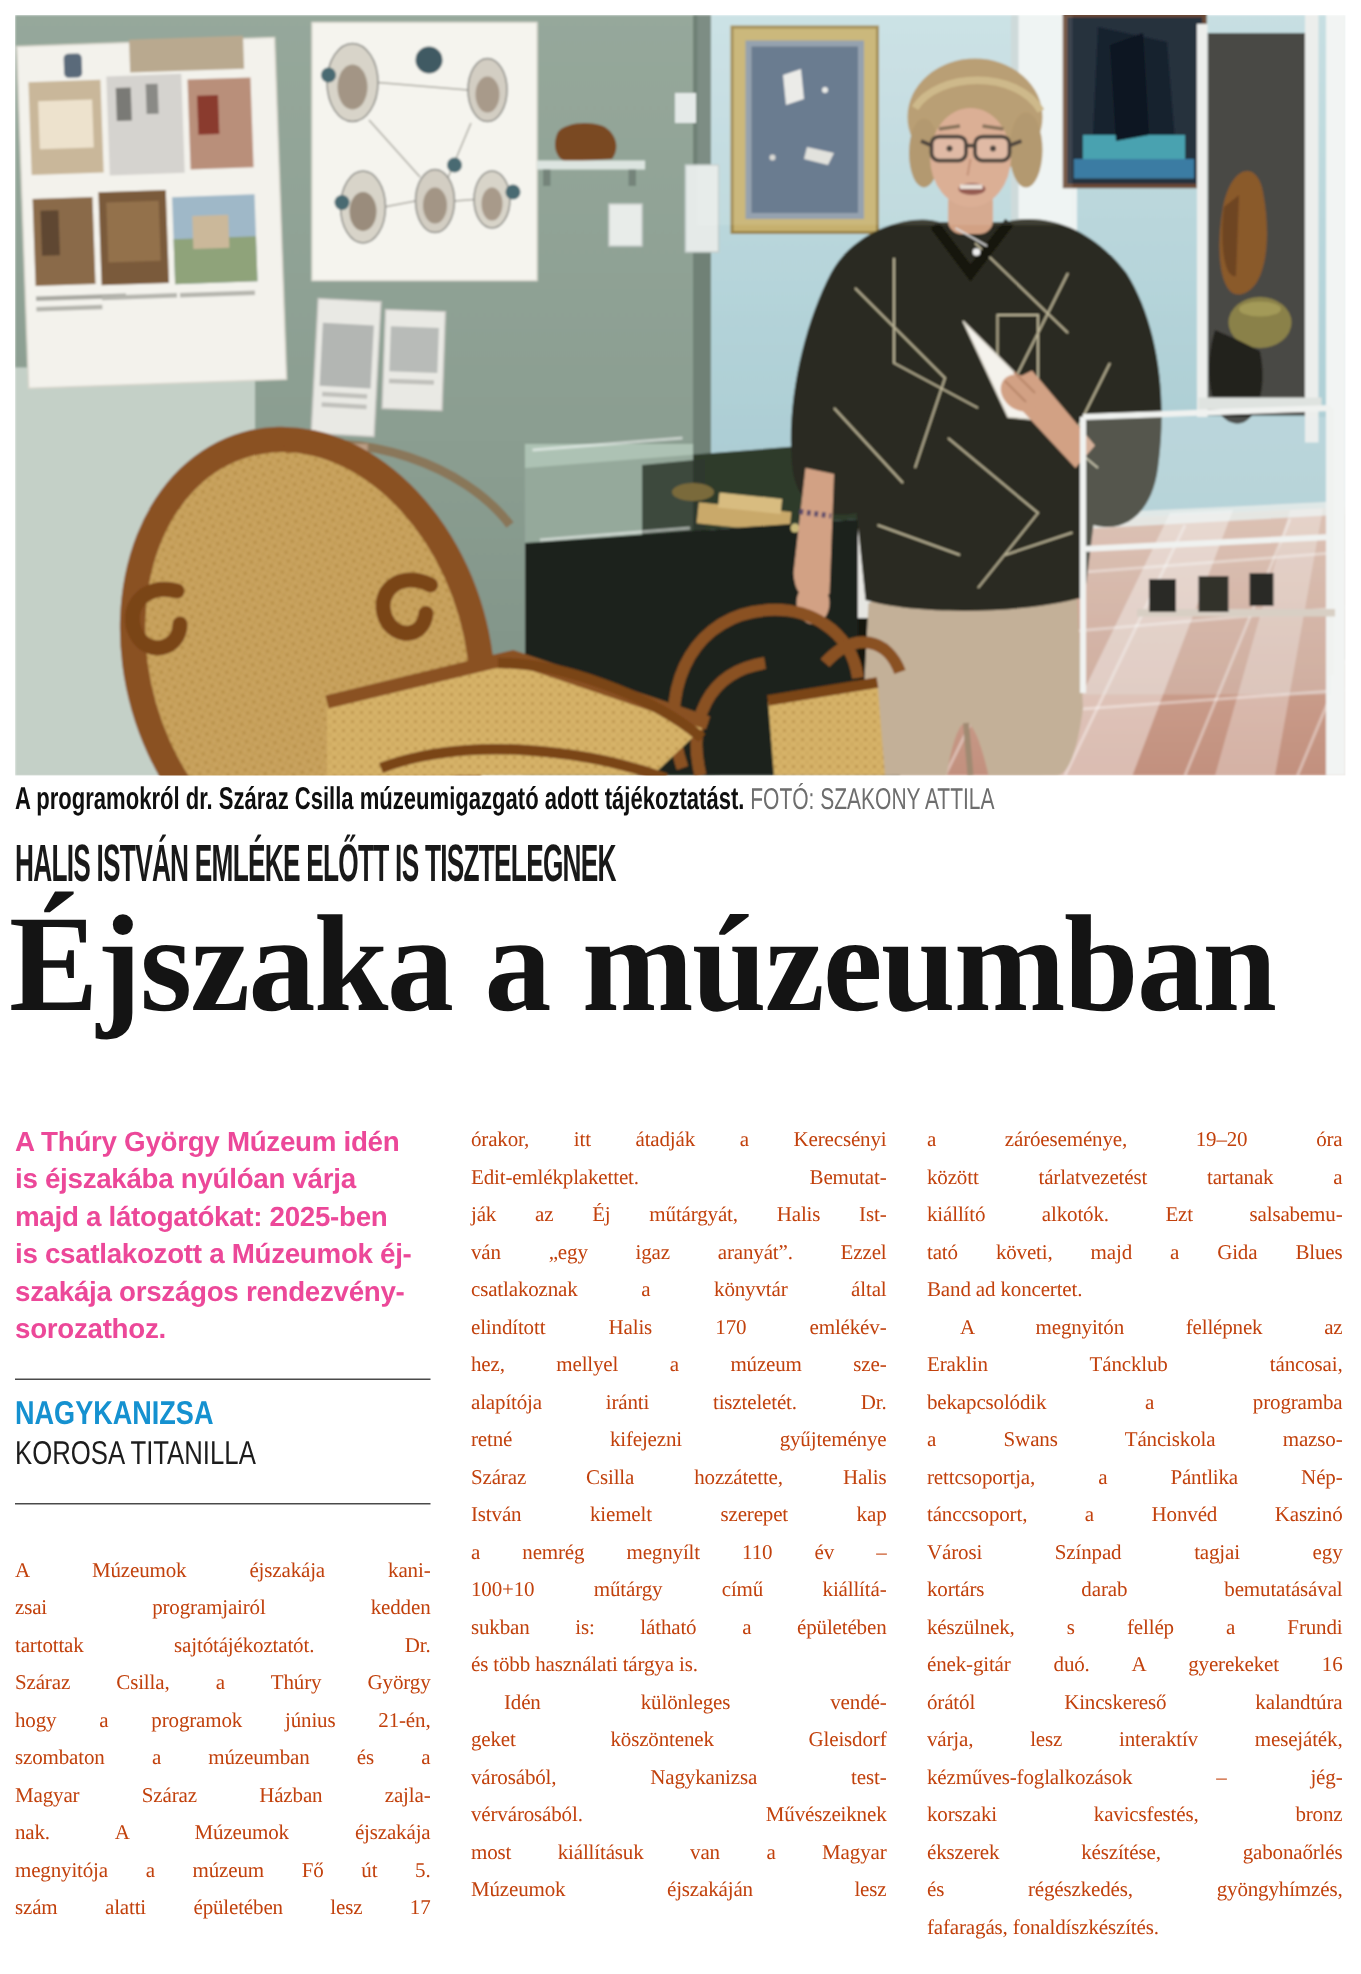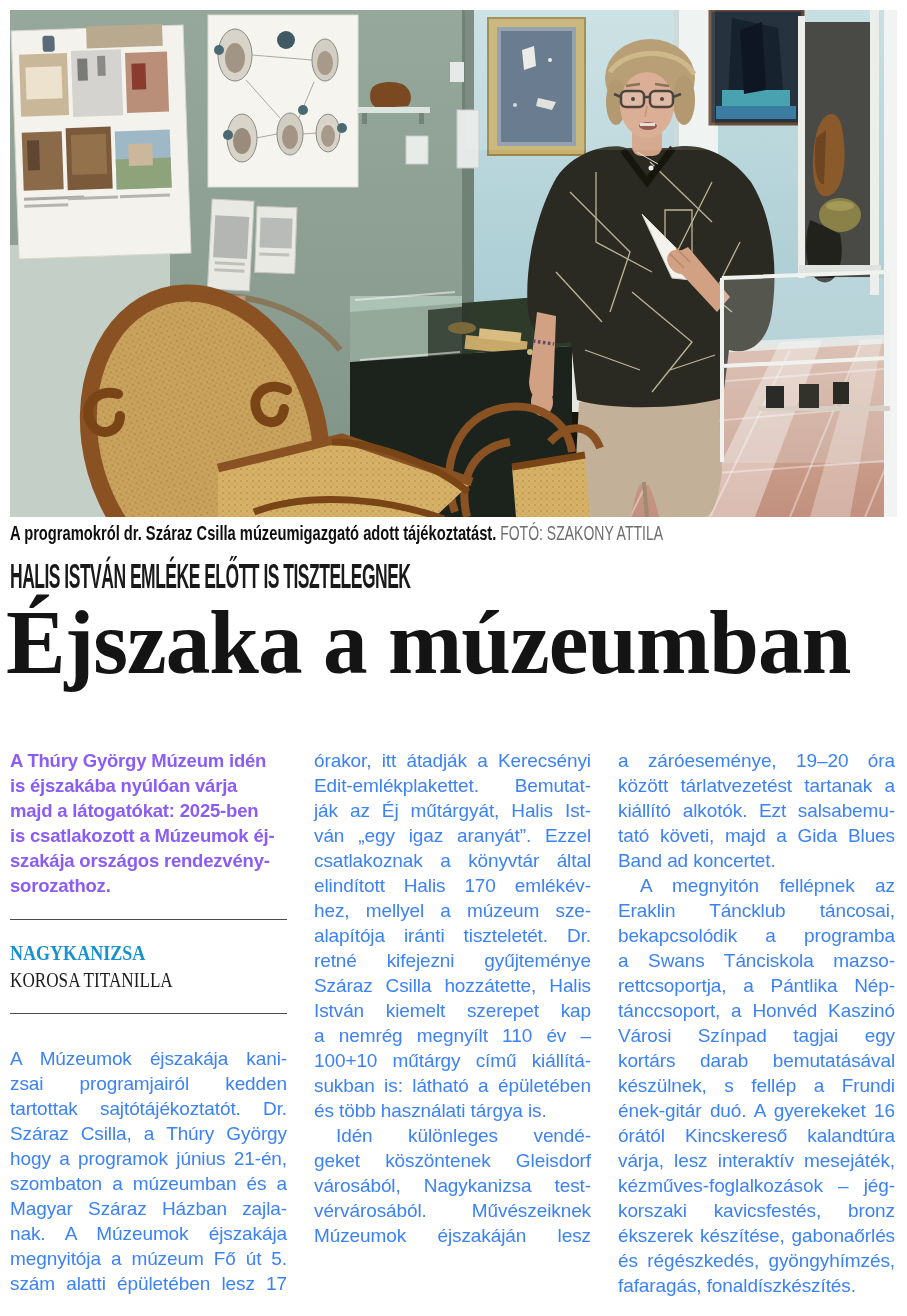--- a/index.html
+++ b/index.html
@@ -24,37 +24,37 @@
   
   .headline{position:absolute;left:6px;top:592px;white-space:nowrap;
     font-family:"Liberation Serif",serif;font-weight:bold;font-size:92px;
     line-height:100px;color:#141414;letter-spacing:-1px;
     transform:scaleX(0.97);transform-origin:left center;}
 
   
   .columns{position:absolute;left:10px;top:748px;width:887px;display:flex;gap:27px;}
   .col{width:277px;flex:0 0 277px;}
 
-  .lead{font-weight:bold;font-size:18.5px;line-height:25px;color:#8b5cf6;letter-spacing:-0.2px;}
+  .lead{font-weight:bold;font-size:18.5px;line-height:25px;color:#ec4899;letter-spacing:-0.2px;}
   .lead .tline{text-align:left;text-align-last:left;}
 
   .rule{border:none;border-top:1px solid #4a4a4a;margin:0;width:277px;}
   .rule1{margin-top:21px;}
   .rule2{margin-top:20px;}
 
-  .byline{margin-top:20px;font-family:Liberation Serif, serif;}
+  .byline{margin-top:9px;}
   .byline-location{white-space:nowrap;font-weight:bold;font-size:22px;line-height:26px;
     color:#1591d0;transform:scaleX(0.82);transform-origin:left center;}
   .byline-author{white-space:nowrap;font-weight:normal;font-size:22px;line-height:27px;
     color:#1c1c1c;transform:scaleX(0.78);transform-origin:left center;}
 
   .bodytext{margin-top:32px;}
   .bodytext,.col-flow{
-    font-family:Liberation Sans, sans-serif;font-size:19px;line-height:25px;
-    color:#3b82f6;letter-spacing:-0.1px;}
+    font-family:Liberation Serif, serif;font-size:14px;line-height:25px;
+    color:#c2410c;letter-spacing:-0.1px;}
   .tline{text-align:justify;text-align-last:justify;}
   .tline.end{text-align-last:left;}
   .tline.indent{text-indent:22px;}
 </style>
 </head>
 <body>
 
 <div class="photo-wrap">
 <svg viewBox="0 0 887 507" aria-hidden="true">
   <defs>
@@ -359,20 +359,21 @@
       <div class="tline">Száraz Csilla hozzátette, Halis</div>
       <div class="tline">István kiemelt szerepet kap</div>
       <div class="tline">a nemrég megnyílt 110 év –</div>
       <div class="tline">100+10 műtárgy című kiállítá-</div>
       <div class="tline">sukban is: látható a épületében</div>
       <div class="tline end">és több használati tárgya is.</div>
       <div class="tline indent">Idén különleges vendé-</div>
       <div class="tline">geket köszöntenek Gleisdorf</div>
       <div class="tline">városából, Nagykanizsa test-</div>
       <div class="tline">vérvárosából. Művészeiknek</div>
+      <div class="tline">most kiállításuk van a Magyar</div>
       <div class="tline">Múzeumok éjszakáján lesz</div>
     </div>
 
   <div class="col col-flow">
       <div class="tline">a záróeseménye, 19–20 óra</div>
       <div class="tline">között tárlatvezetést tartanak a</div>
       <div class="tline">kiállító alkotók. Ezt salsabemu-</div>
       <div class="tline">tató követi, majd a Gida Blues</div>
       <div class="tline end">Band ad koncertet.</div>
       <div class="tline indent">A megnyitón fellépnek az</div>

